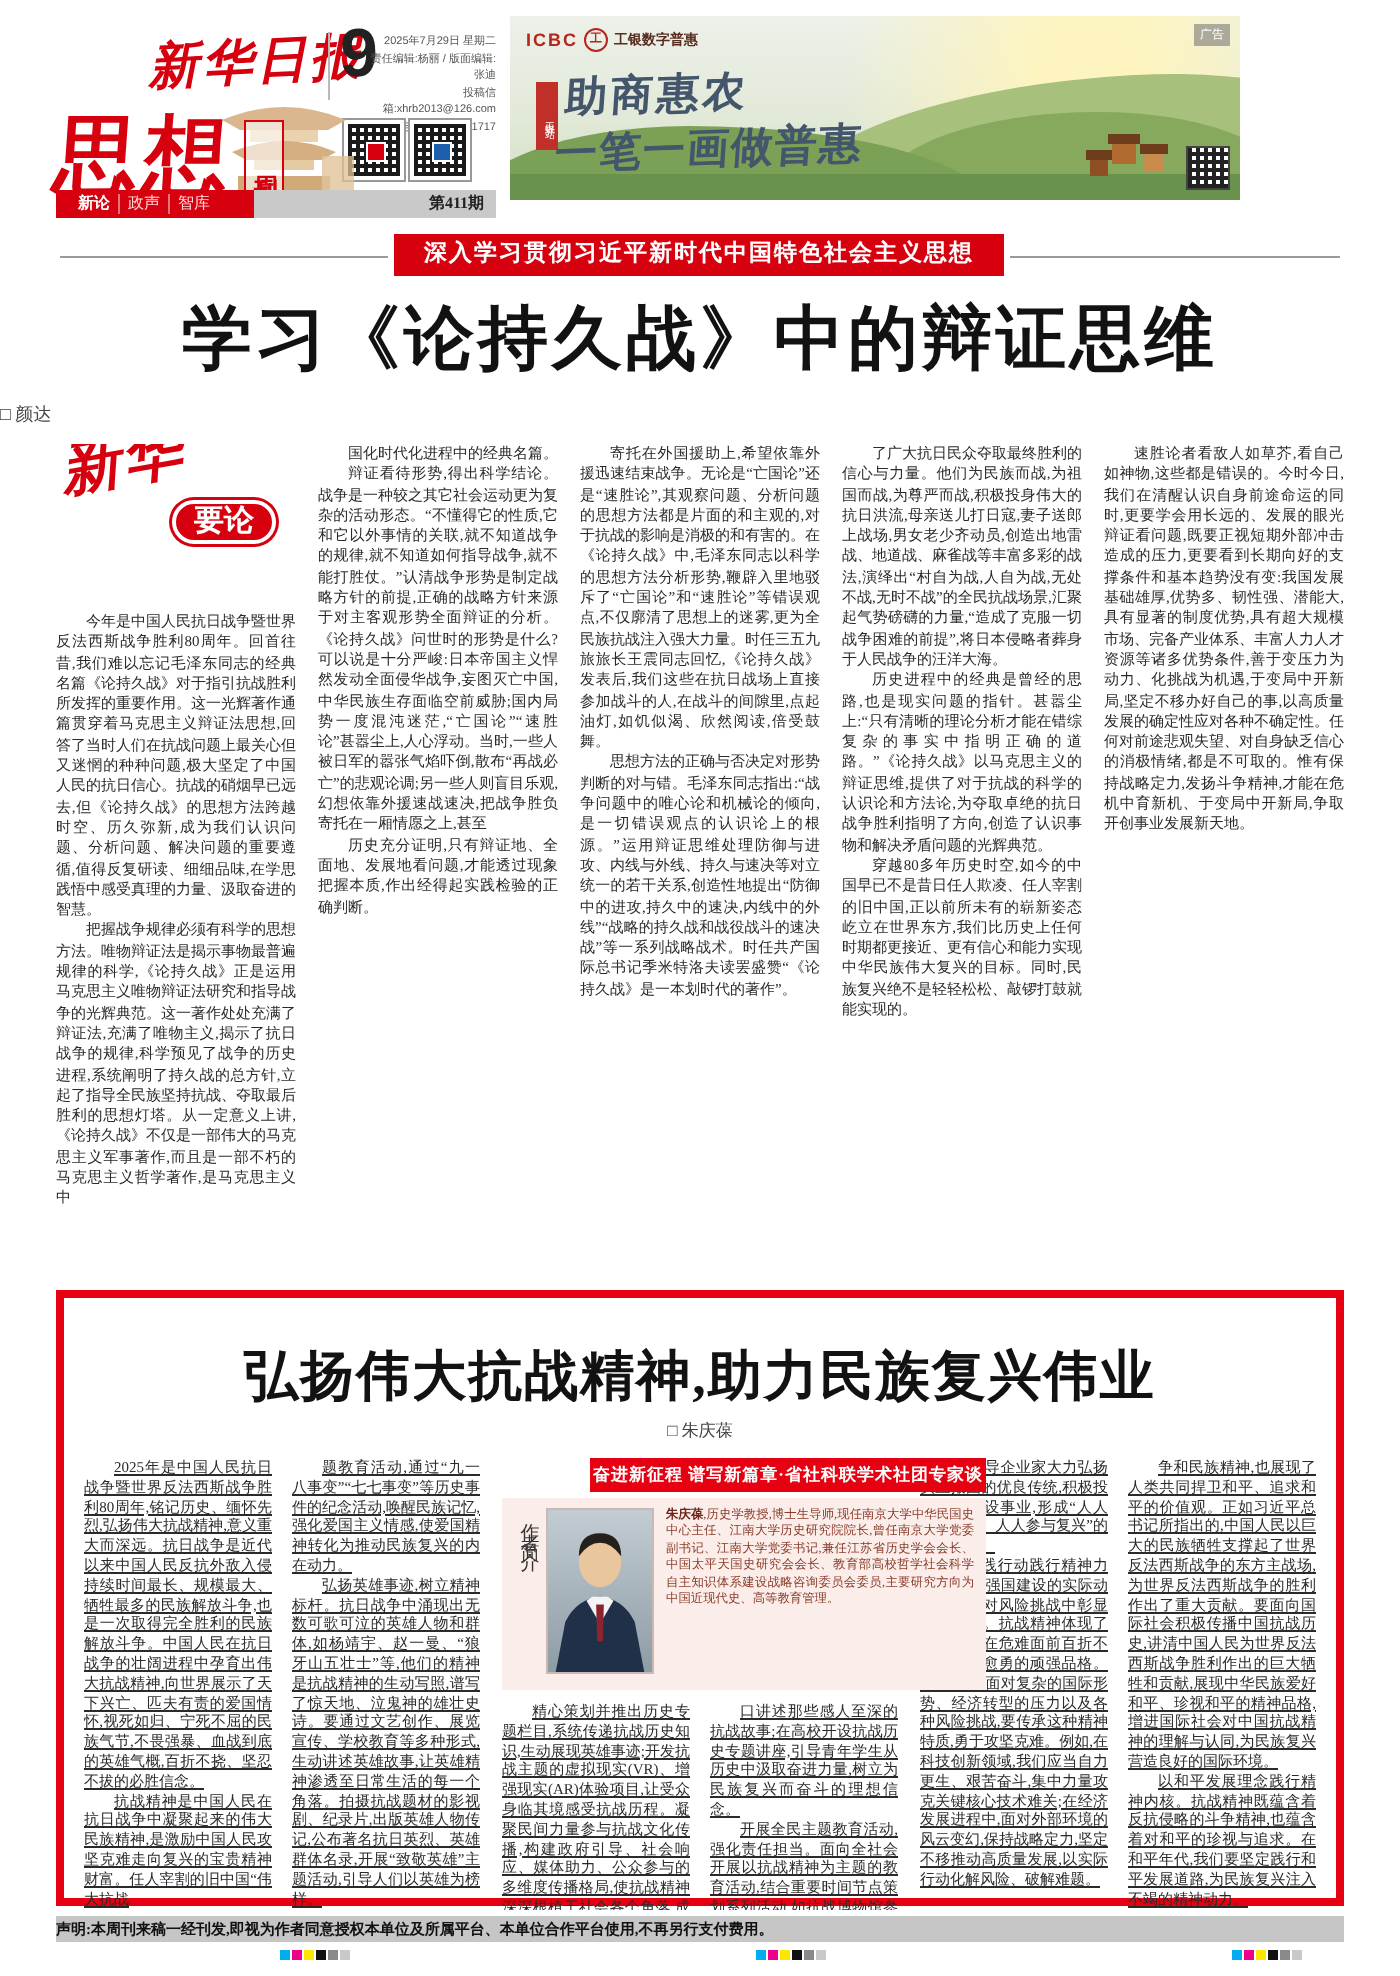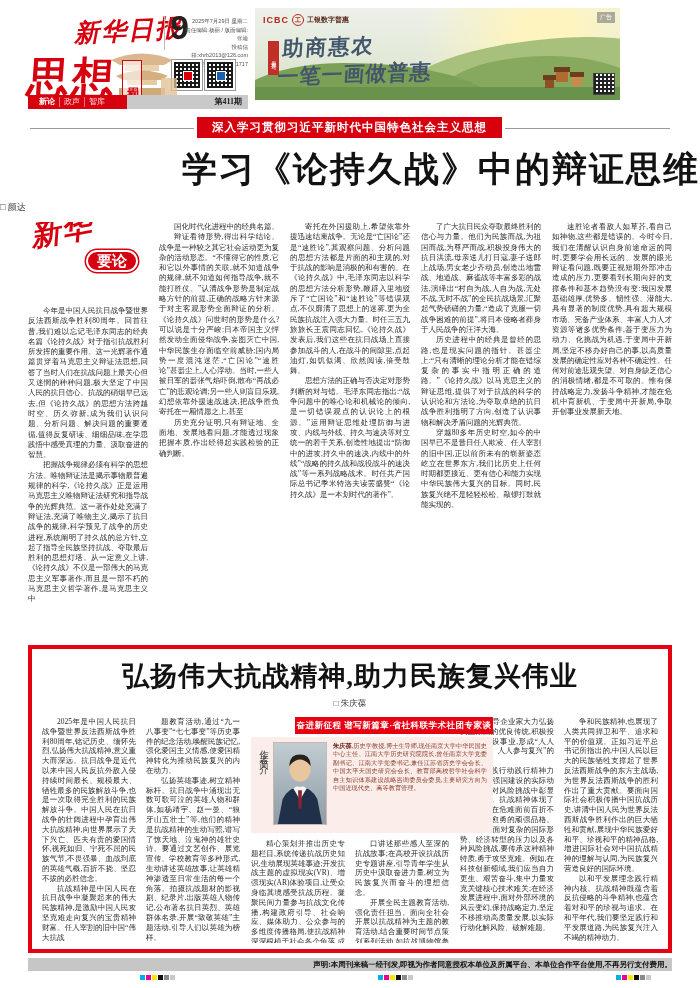--- a/index.html
+++ b/index.html
@@ -65,56 +65,56 @@
   .ad-qr{right:6px;bottom:6px;width:20px;height:20px;background-color:#fff;
          background-image:repeating-linear-gradient(0deg,#222 0 2px,transparent 2px 4px),
                           repeating-linear-gradient(90deg,#222 0 2px,transparent 2px 4px);
          outline:1px solid #444;z-index:3;}
 
   
   .kicker-line{top:128px;height:1px;background:#9a9a9a;}
   .kl{left:30px;width:164px;} .kr{left:505px;width:165px;}
   .kicker-box{left:197px;top:117px;width:305px;height:21px;background:#d6000f;color:#fff;text-align:center;
               font-size:11.5px;line-height:21px;font-weight:bold;letter-spacing:1px;}
-  .headline{left:0;width:700px;top:146px;text-align:right;font-size:35px;font-weight:bold;
+  .headline{left:0;width:700px;top:146px;text-align:center;font-size:35px;font-weight:bold;
             color:#121212;letter-spacing:2px;}
   .byline1{left:0;width:700px;top:201px;text-align:left;font-size:9px;color:#444;}
 
   
   .lead-cols{left:28px;top:222px;width:644px;height:418px;display:flex;gap:11px;}
   .col{flex:1;overflow:hidden;text-align:justify;font-size:7.5px;line-height:10.3px;color:#2a2a2a;}
   .col p{margin:0;text-indent:2em;}
   .lead-logo{position:relative;height:76px;margin:2px 2px 6px;}
   .lead-logo-script{font-family:"DejaVu Serif",serif;font-style:italic;font-weight:bold;font-size:30px;
                     color:#d6000f;transform:rotate(-10deg);position:absolute;left:0;top:2px;letter-spacing:1px;}
   .lead-logo-badge{position:absolute;left:56px;top:26px;background:#d6000f;color:#fff;font-size:15px;
                    font-weight:bold;padding:4px 9px;border-radius:18px;border:2px solid #fff;
                    box-shadow:0 0 0 1.5px #d6000f;white-space:nowrap;}
 
   
   .fa-box{left:28px;top:645px;width:644px;height:308px;border:4px solid #e60012;background:#fff;box-sizing:border-box;}
-  .fa-title{margin-top:9px;text-align:center;font-size:27px;font-weight:bold;color:#121212;letter-spacing:1px;}
+  .fa-title{margin-top:21px;text-align:center;font-size:27px;font-weight:bold;color:#121212;letter-spacing:1px;}
   .fa-byline{text-align:center;font-size:8.5px;color:#444;margin-top:4px;}
   .fa-body{position:relative;margin:7px 10px 0;height:226px;}
   .fcol{position:absolute;top:0;width:94px;height:226px;overflow:hidden;text-align:justify;
         font-size:7.5px;line-height:9.8px;color:#2a2a2a;}
-  .fcol p{margin:0;text-indent:2em;}
+  .fcol p{margin:0;text-indent:2em;text-decoration:underline;}
   .c1{left:0;} .c2{left:104px;} .c3{left:209px;top:122px;height:104px;}
   .c4{left:313px;top:122px;height:104px;} .c5{left:418px;} .c6{left:522px;}
   .fa-feature{position:absolute;left:209px;top:0;width:198px;height:116px;padding-left:44px;}
   .fa-banner{height:17px;background:#e60012;color:#fff;font-size:8.5px;font-weight:bold;text-align:center;
              line-height:17px;letter-spacing:.5px;}
   .fa-profile{position:absolute;left:0;right:0;top:20px;bottom:0;background:#fbeeea;display:flex;padding:5px 6px;box-sizing:border-box;}
   .fa-vert{writing-mode:vertical-rl;font-size:9.5px;letter-spacing:5px;color:#333;margin-right:3px;}
   .fa-photo{width:52px;height:81px;border:1px solid #c9b9b2;background:#aab6be;flex:none;}
   .fa-bio{flex:1;padding-left:6px;font-size:6.2px;line-height:8.4px;text-align:justify;color:#8a3a28;}
   .fa-bio b{color:#6e2418;}
 
   
-  .statement{left:28px;top:958px;width:644px;height:13px;background:#c6c6c6;text-align:right;
+  .statement{left:28px;top:958px;width:644px;height:13px;background:#c6c6c6;text-align:left;
              font-size:7.5px;font-weight:bold;line-height:13px;color:#111;}
   .marks{top:975px;display:flex;gap:1px;}
   .m1{left:140px;} .m2{left:378px;} .m3{left:616px;}
   .marks i{width:5px;height:5px;display:block;}
 </style>
 </head>
 <body>
 
 <div class="sheet">
 

